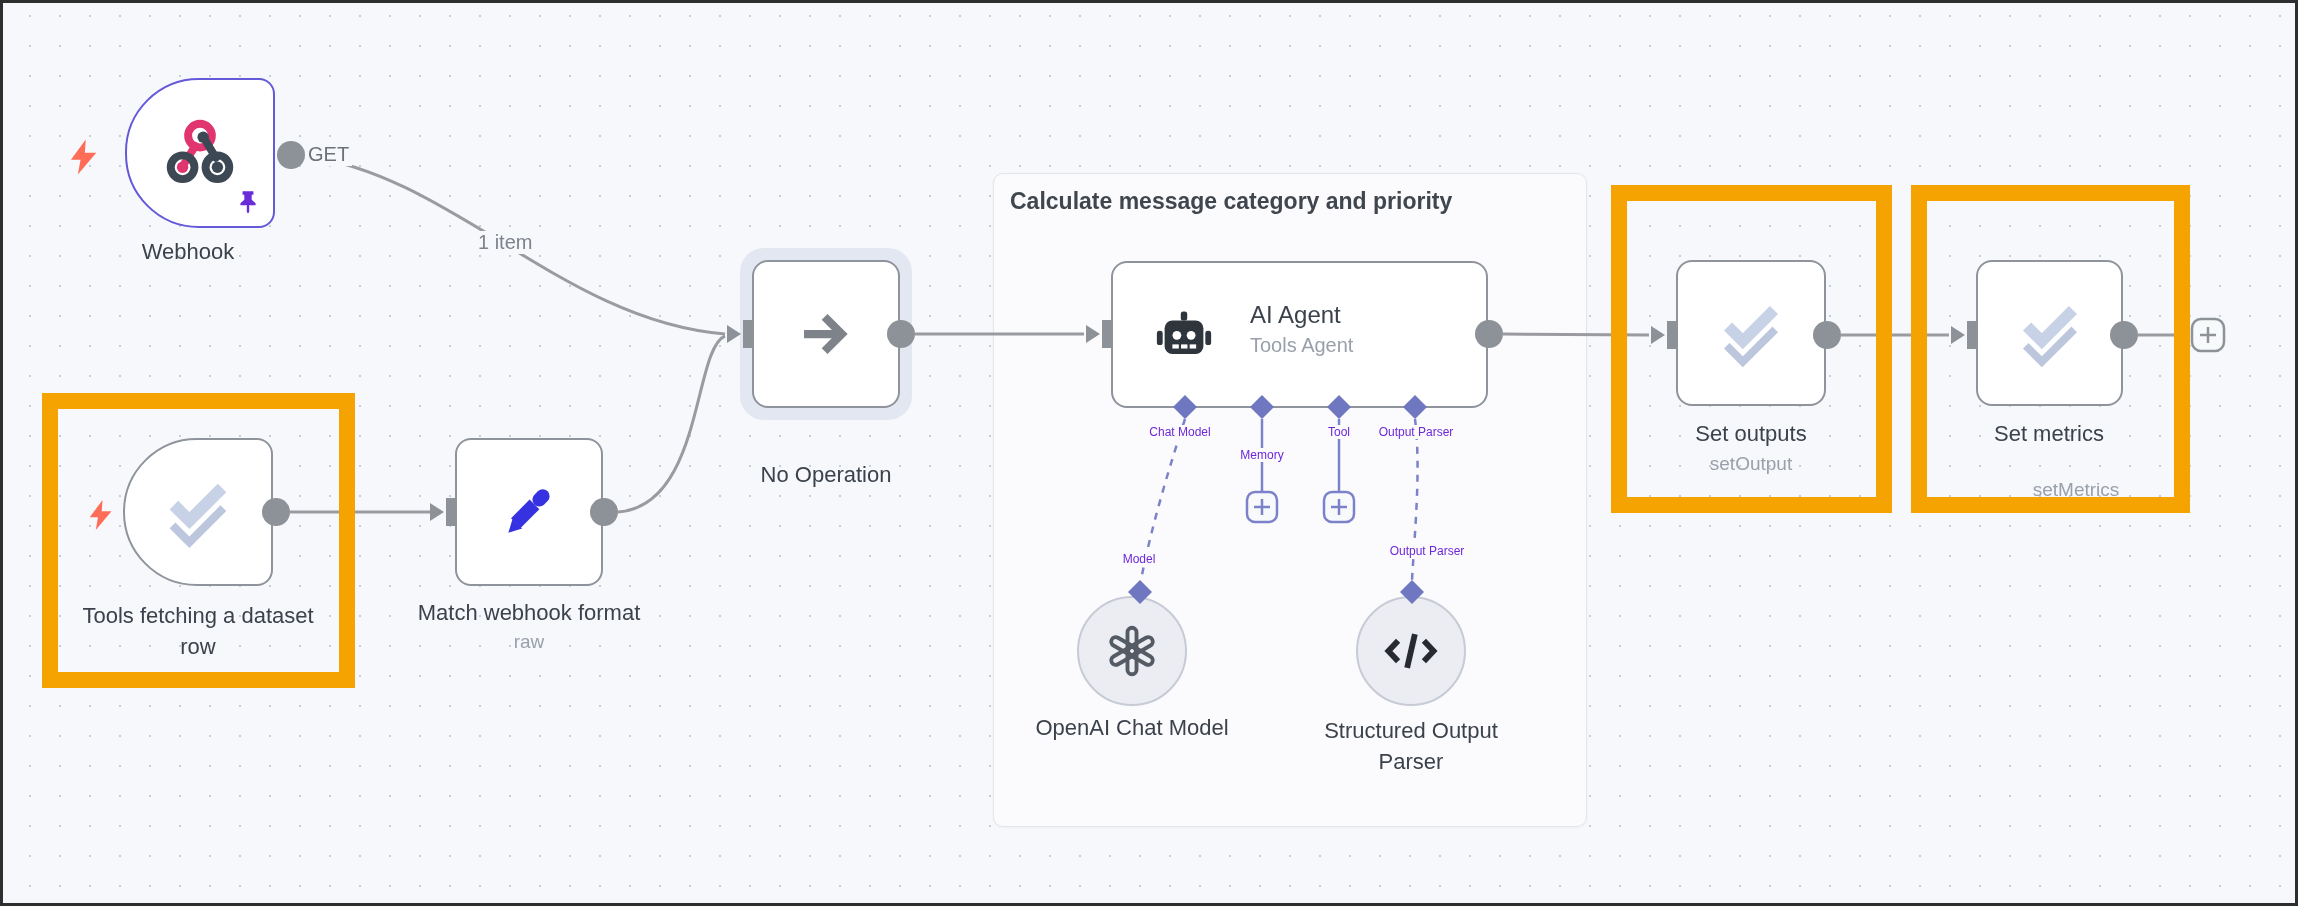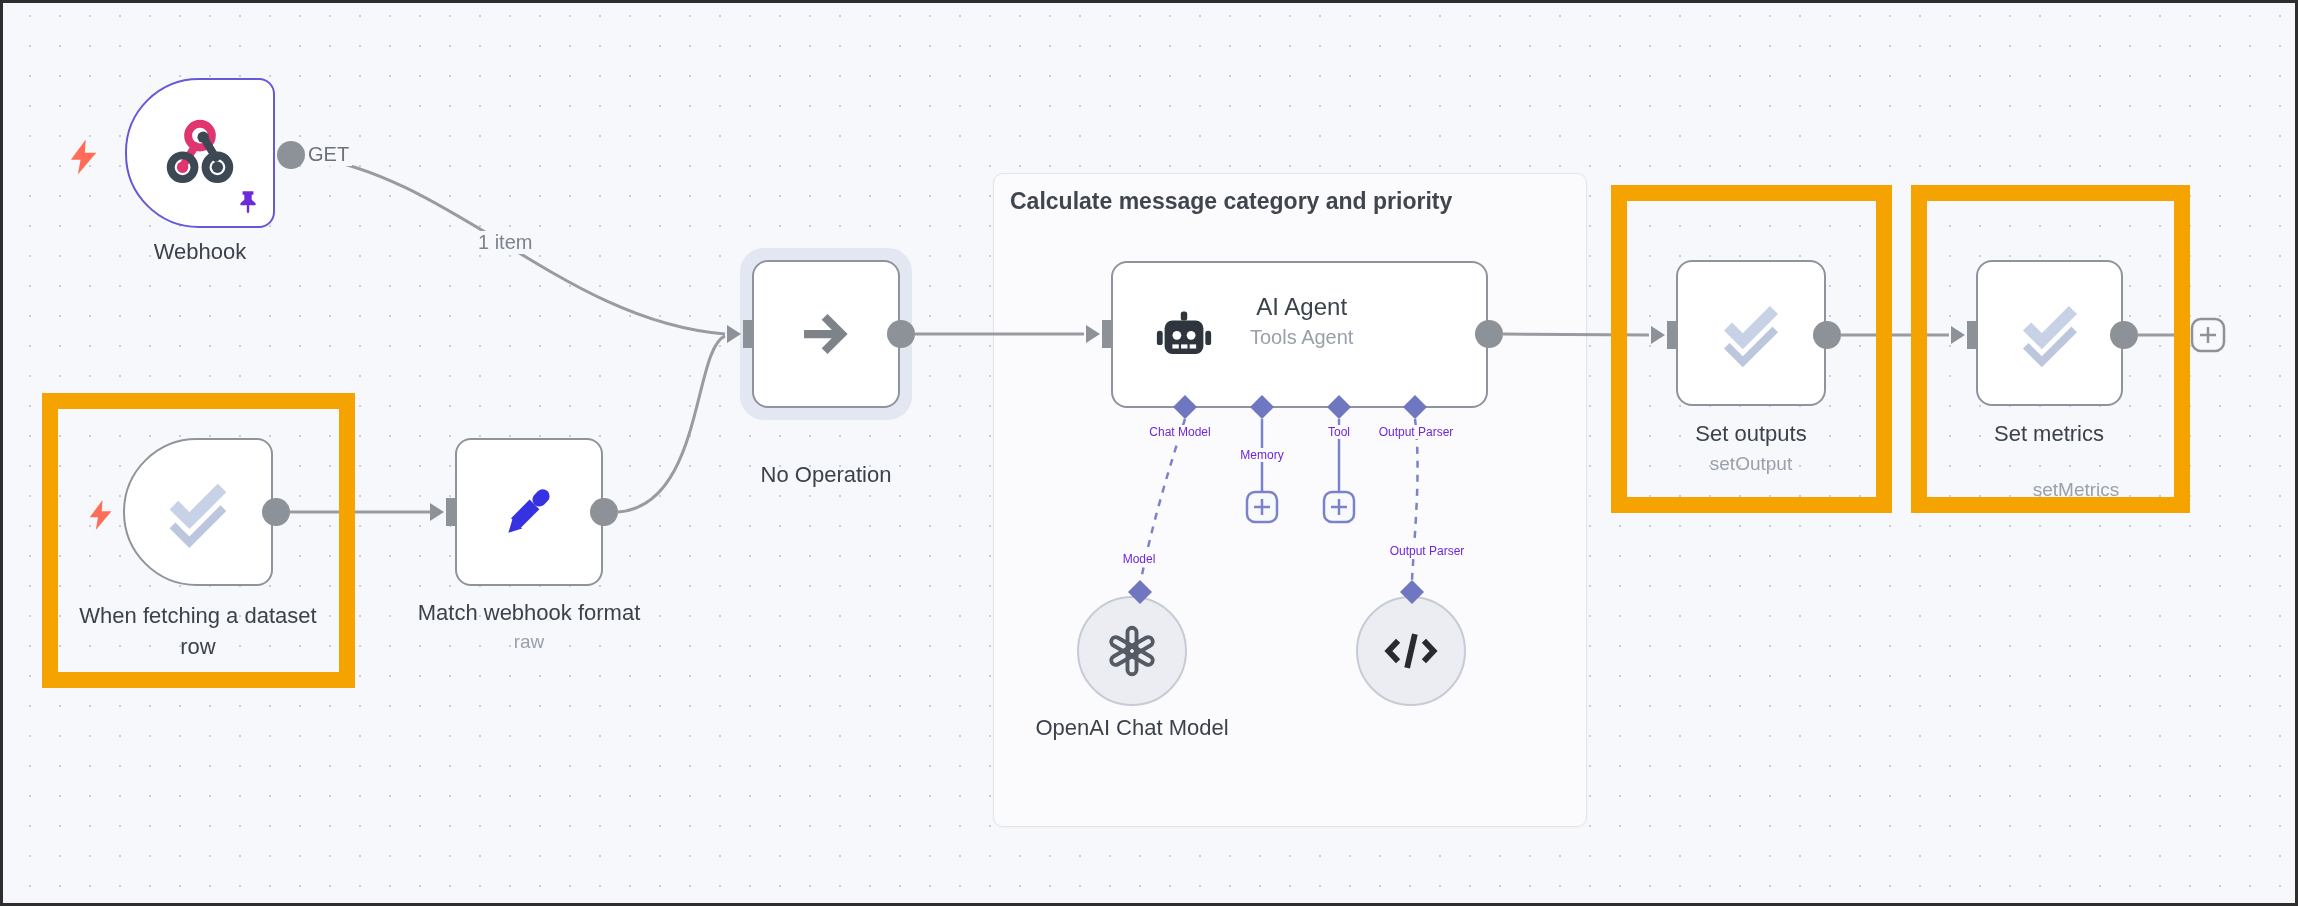--- a/index.html
+++ b/index.html
@@ -20,21 +20,21 @@
     border:2px solid #c6cbd6;display:flex;align-items:center;justify-content:center;z-index:2;box-sizing:border-box;}
   
   .nlabel{position:absolute;transform:translateX(-50%);font-size:22px;font-weight:500;color:#3b424b;
     text-align:center;white-space:nowrap;z-index:2;}
   .nlabel.wrap{white-space:normal;line-height:31px;}
   .sublabel{position:absolute;transform:translateX(-50%);font-size:19px;color:#9aa0a9;text-align:center;
     white-space:nowrap;z-index:2;}
   .edge-label{position:absolute;font-size:20px;color:#6d727a;background:#f7f8fb;padding:0 3px;z-index:4;}
   .purple-label{position:absolute;transform:translateX(-50%);font-size:12px;color:#6d28d9;
     white-space:nowrap;background:#fbfbfd;padding:0 1px;z-index:4;}
-  .agent-text{position:absolute;left:1247px;top:290px;z-index:3;text-align:center;}
+  .agent-text{position:absolute;left:1247px;top:298px;z-index:3;}
   .agent-title{font-size:24px;font-weight:500;color:#3b424b;}
   .agent-sub{font-size:20px;color:#9aa0a9;margin-top:5px;}
   
   svg.wires{position:absolute;left:0;top:0;z-index:3;pointer-events:none;}
   
   .hl{position:absolute;border:16px solid #f5a300;box-sizing:border-box;z-index:5;}
   .badge{position:absolute;z-index:3;}
 </style>
 </head>
 <body>
@@ -61,35 +61,35 @@
       <circle cx="35" cy="33" r="7.5" fill="none" stroke="#3c4853" stroke-width="5"></circle>
       <circle cx="35" cy="33" r="3.6" fill="#3c4853"></circle>
     </svg>
     <div style="position:absolute;right:12px;bottom:8px;">
       <svg width="26" height="26" viewBox="0 0 24 24" fill="#6a2bd9">
         <path d="M7 3 h10 v3.2 h-1.6 v4.6 l3.6 3.2 v2 H5 v-2 l3.6-3.2 V6.2 H7 Z"></path>
         <rect x="10.9" y="15.5" width="2.2" height="7.5" rx="1"></rect>
       </svg>
     </div>
   </div>
-  <div class="nlabel" style="left:197px;top:236px;">Webhook</div>
+  <div class="nlabel" style="left:185px;top:236px;">Webhook</div>
 
   <div class="badge" style="left:80px;top:491px;">
     <svg width="36" height="42" viewBox="0 0 24 24" fill="#ff6d59">
         <path d="M13 2 L4.5 13.5 H10 L8.5 22 L19 9.5 H12.5 Z"></path>
       </svg>
   </div>
   <div class="node-box trigger" style="left:120px;top:435px;width:150px;height:148px;">
     <svg width="86" height="86" viewBox="0 0 50 50">
       <path d="M11 32 L20 41 L39 22" stroke="#bcc7de" stroke-width="7" fill="none"></path>
       <path d="M11 21 L20 30 L39 11" stroke="#ffffff" stroke-width="13" fill="none"></path>
       <path d="M11 21 L20 30 L39 11" stroke="#c8d2e6" stroke-width="7" fill="none"></path>
     </svg>
   </div>
-  <div class="nlabel wrap" style="left:195px;top:597px;width:262px;">When fetching a dataset row</div>
+  <div class="nlabel wrap" style="left:195px;top:597px;width:262px;">Tools fetching a dataset row</div>
 
   <div class="node-box" style="left:452px;top:435px;width:148px;height:148px;">
     <svg width="66" height="66" viewBox="0 0 48 48">
       <path d="M9 39 L12 29 L19 36 Z" fill="#3632e2"></path>
       <path d="M14.5 32 L28 18.5" stroke="#3632e2" stroke-width="10" fill="none"></path>
       <path d="M31.5 15 L34 12.5" stroke="#3632e2" stroke-width="10" stroke-linecap="round" fill="none"></path>
     </svg>
   </div>
   <div class="nlabel" style="left:526px;top:597px;">Match webhook format</div>
   <div class="sublabel" style="left:526px;top:628px;">raw</div>
@@ -142,20 +142,21 @@
   <div class="nlabel" style="left:1129px;top:712px;">OpenAI Chat Model</div>
   <div class="purple-label" style="left:1136px;top:513px;margin-top:36px;">Model</div>
 
   <div class="sub-circle" style="left:1353px;top:593px;">
     <svg width="62" height="62" viewBox="0 0 48 48">
       <path d="M14 16 L6.5 24 L14 32" stroke="#272b31" stroke-width="4.5" fill="none"></path>
       <path d="M27 11 L21 37" stroke="#272b31" stroke-width="4.5" fill="none"></path>
       <path d="M34 16 L41.5 24 L34 32" stroke="#272b31" stroke-width="4.5" fill="none"></path>
     </svg>
   </div>
+  <div class="nlabel wrap" style="left:1408px;top:712px;width:215px;">Structured Output Parser</div>
   <div class="purple-label" style="left:1424px;top:541px;">Output Parser</div>
 
   <div class="node-box" style="left:1673px;top:257px;width:150px;height:146px;">
     <svg width="82" height="82" viewBox="0 0 50 50">
       <path d="M11 32 L20 41 L39 22" stroke="#bcc7de" stroke-width="7" fill="none"></path>
       <path d="M11 21 L20 30 L39 11" stroke="#ffffff" stroke-width="13" fill="none"></path>
       <path d="M11 21 L20 30 L39 11" stroke="#c8d2e6" stroke-width="7" fill="none"></path>
     </svg>
   </div>
   <div class="nlabel" style="left:1748px;top:418px;">Set outputs</div>

